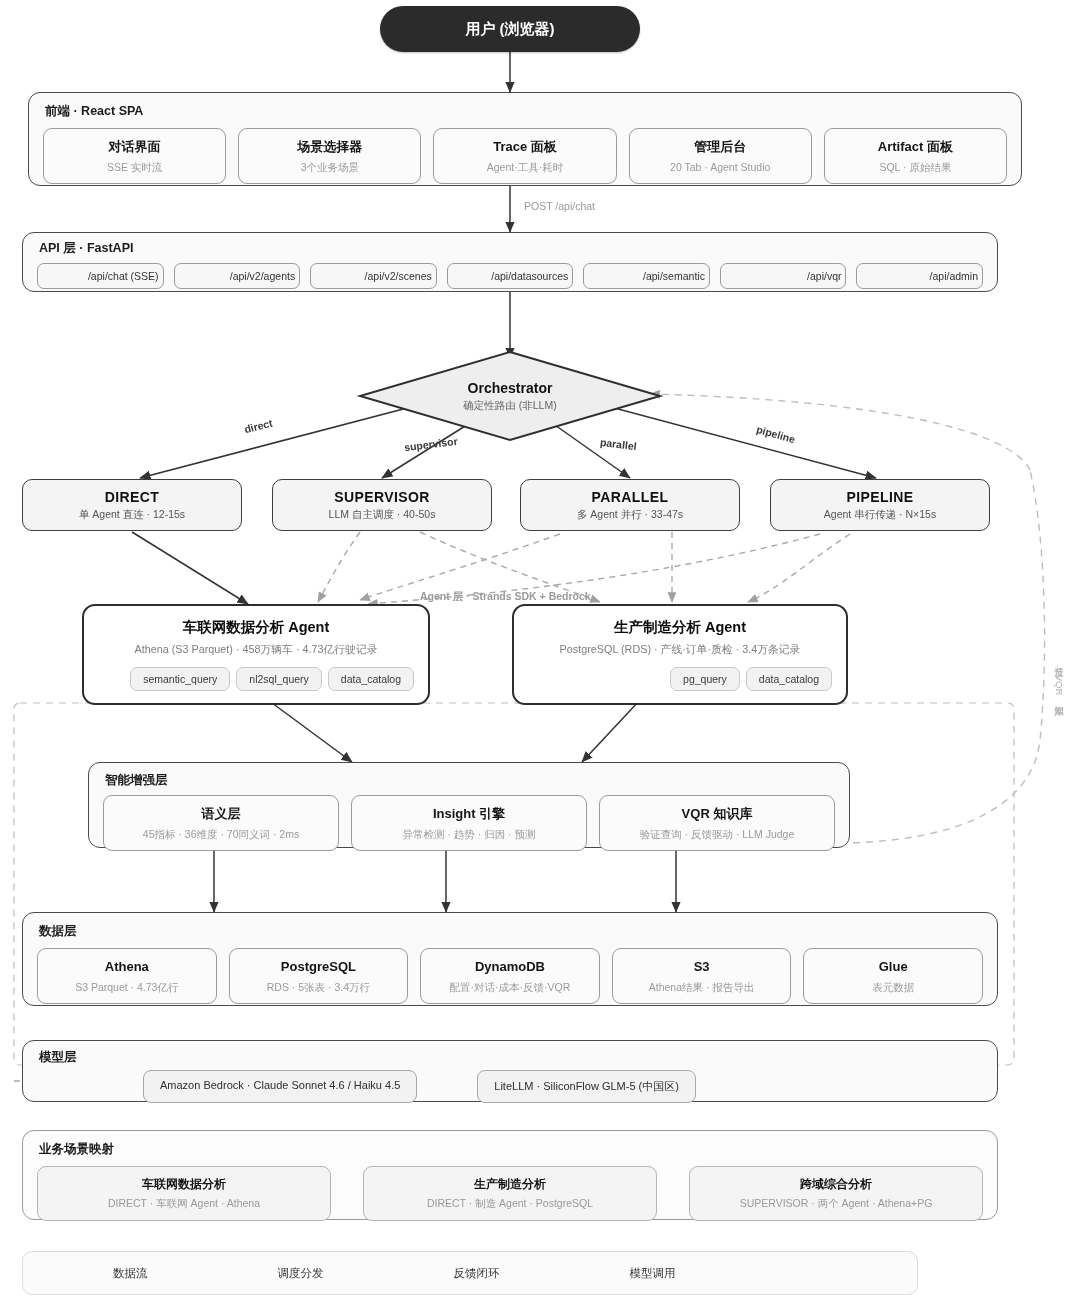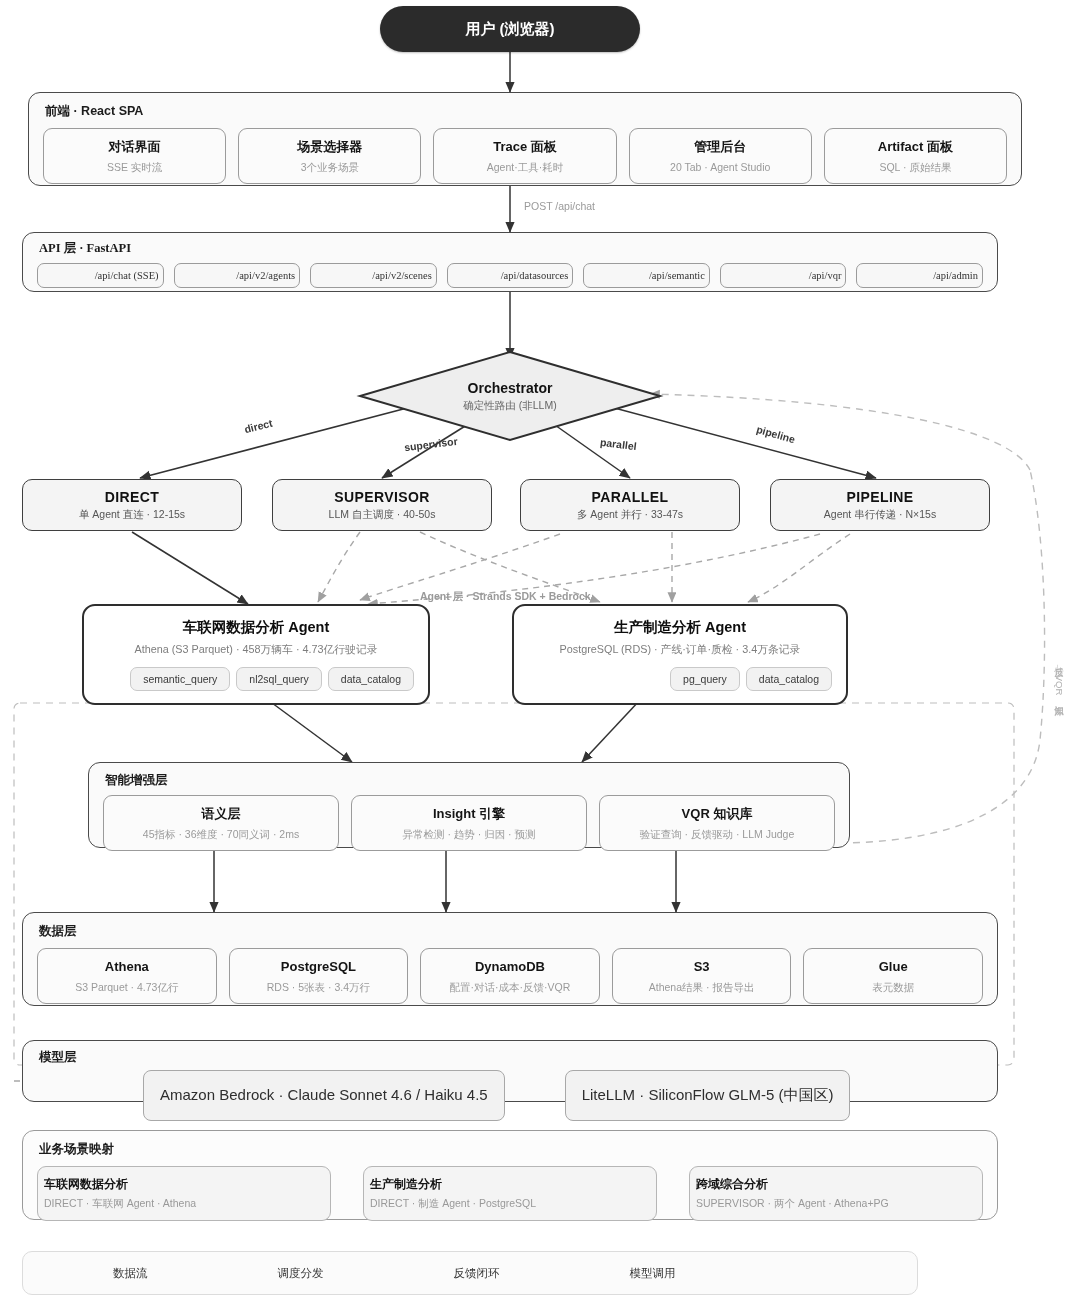--- a/index.html
+++ b/index.html
@@ -101,33 +101,33 @@
     font-size:10.5px; color:#3a3a3a;
     white-space:nowrap;
   }
 
   
   .modelrow { display:flex; gap:60px; padding:4px 14px 14px 120px; }
   .model-chip {
     background:#f2f2f2;
     border:1px solid #a8a8a8;
     border-radius:8px;
-    padding:15px 16px;
-    font-size:15px; color:#2e2e2e;
+    padding:8px 16px;
+    font-size:11px; color:#2e2e2e;
     white-space:nowrap;
   }
 
   
   .scene-chip {
     flex:1 1 0;
     background:#f4f4f4;
     border:1px solid #b6b6b6;
     border-radius:9px;
     padding:9px 6px;
-    text-align:left;
+    text-align:center;
   }
   .scene-title { font-size:12px; font-weight:bold; color:#141414; }
   .scene-sub { font-size:10.5px; color:#999; margin-top:4px; }
 
   
   .legend {
     background:#fbfbfb;
     border:1px solid #dcdcdc;
     border-radius:10px;
     display:flex; align-items:center;
@@ -236,21 +236,21 @@
       </div>
       <div class="chip">
         <div class="chip-title">Artifact 面板</div>
         <div class="chip-sub">SQL · 原始结果</div>
       </div>
     </div>
   </div>
 
   <div class="elabel muted" style="left:524px; top:200px;">POST /api/chat</div>
 
-  <div class="node panel" style="left:22px; top:232px; width:976px; height:60px;font-family:Liberation Serif, serif;">
+  <div class="node panel" style="left:22px; top:232px; width:976px; height:60px;">
     <div class="panel-title" style="padding-top:7px;">API 层 · FastAPI</div>
     <div class="tagrow">
       <div class="tag">/api/chat (SSE)</div>
       <div class="tag">/api/v2/agents</div>
       <div class="tag">/api/v2/scenes</div>
       <div class="tag">/api/datasources</div>
       <div class="tag">/api/semantic</div>
       <div class="tag">/api/vqr</div>
       <div class="tag">/api/admin</div>
     </div>

